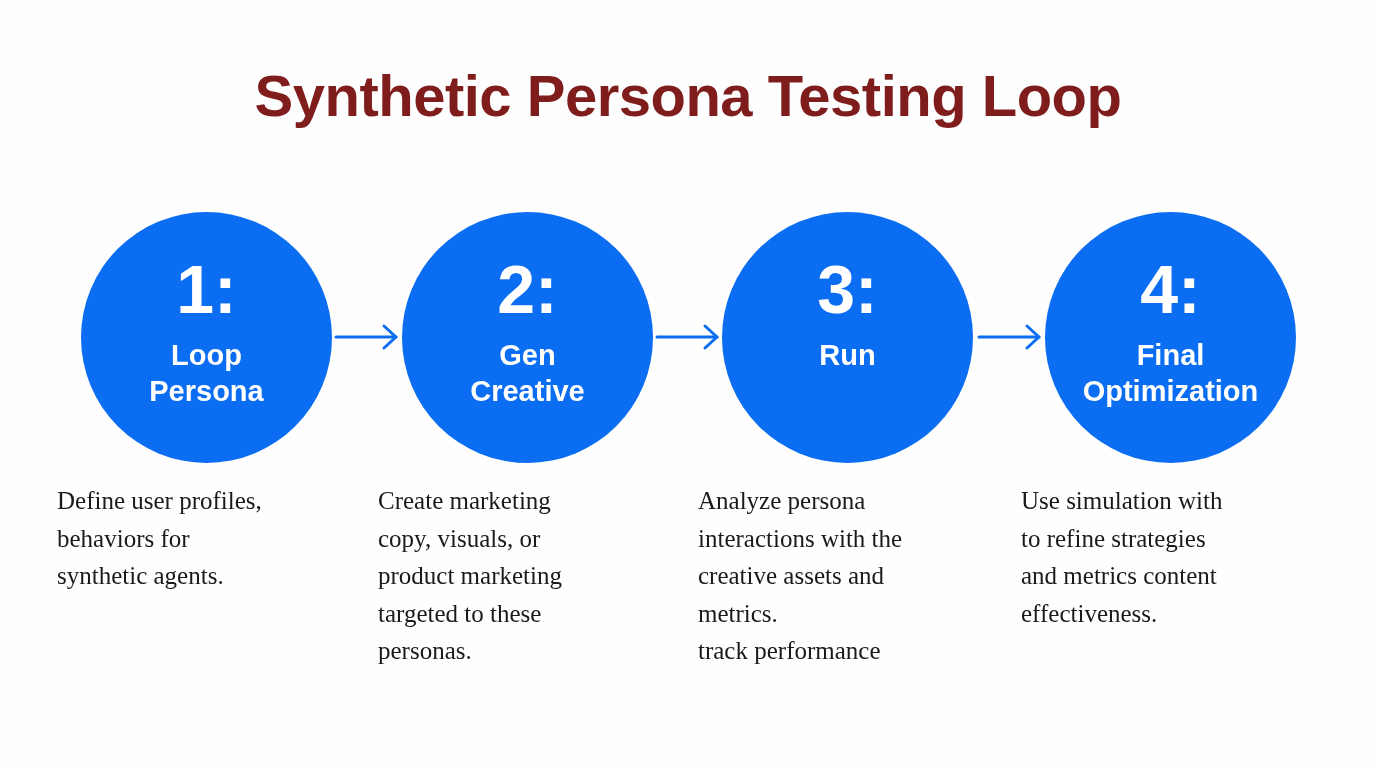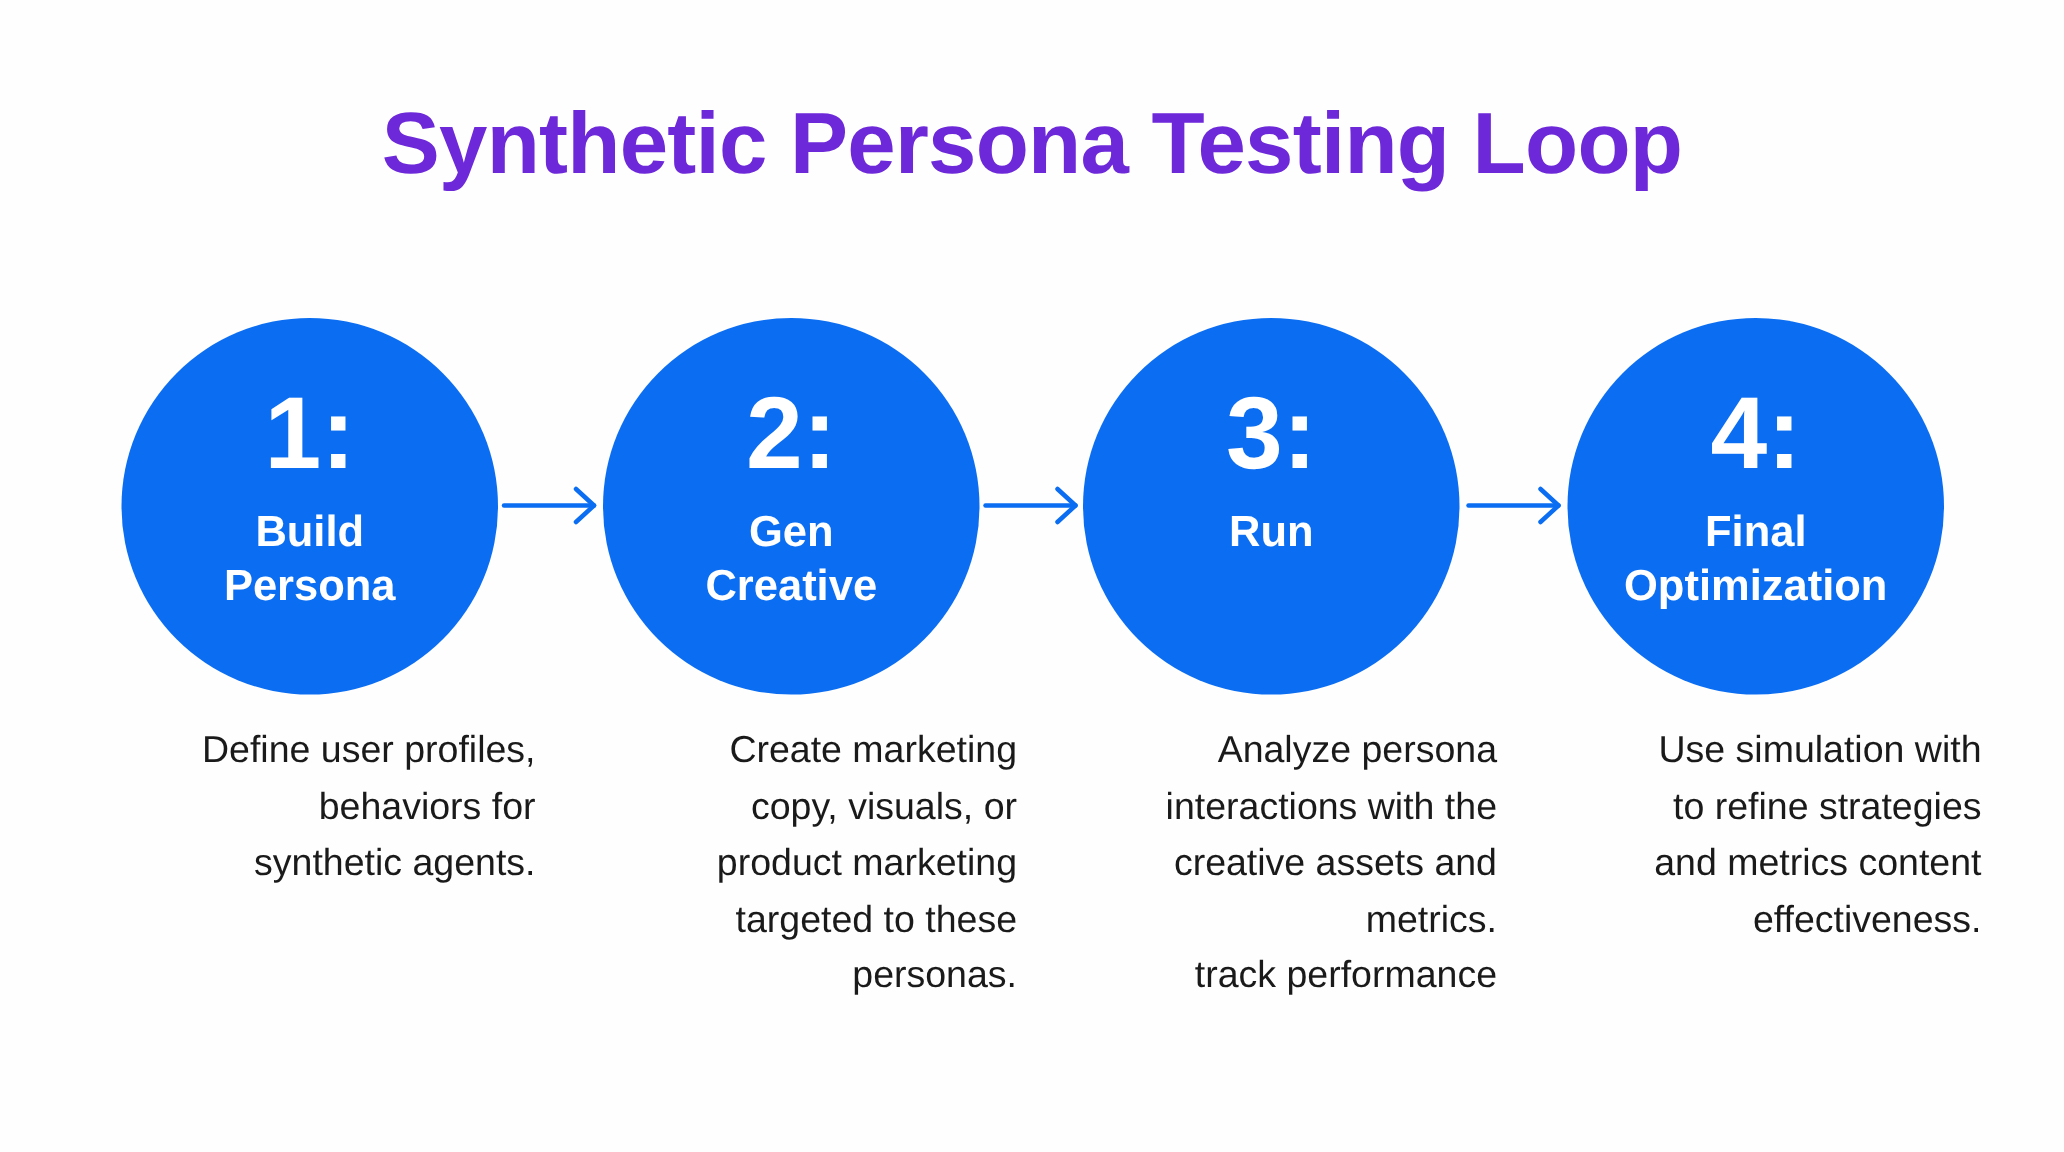--- a/index.html
+++ b/index.html
@@ -17,21 +17,21 @@
   }
   .title {
     position: absolute;
     left: 0;
     top: 62px;
     width: 1376px;
     text-align: center;
     font-size: 58px;
     font-weight: bold;
     letter-spacing: -0.5px;
-    color: #6d28d9;
+    color: #7f1d1d;
     margin: 0;
   }
   .step {
     position: absolute;
     top: 212px;
     width: 300px;
   }
   .circle {
     position: absolute;
     left: 24px;
@@ -59,43 +59,44 @@
     top: 125px;
     font-size: 29px;
     font-weight: bold;
     line-height: 36px;
   }
   .desc {
     position: absolute;
     left: 0;
     top: 270px;
     width: 300px;
-    text-align: right;
+    text-align: left;
     font-size: 25px;
     line-height: 37.5px;
     color: #1a1a1a;
+    font-family: Liberation Serif, serif;
   }
   .desc span { display: block; white-space: nowrap; }
   .arrow {
     position: absolute;
     top: 322px;
     width: 66px;
     height: 30px;
   }
 </style>
 </head>
 <body>
 
 <h1 class="title">Synthetic Persona Testing Loop</h1>
 
 <div class="step" style="left:57px;">
   <div class="circle">
     <div class="num">1:</div>
     <div class="label">
-      <div>Build</div>
+      <div>Loop</div>
       <div>Persona</div>
     </div>
   </div>
   <div class="desc">
     <span>Define user profiles,</span>
     <span>behaviors for</span>
     <span>synthetic agents.</span>
   </div>
 </div>
 

